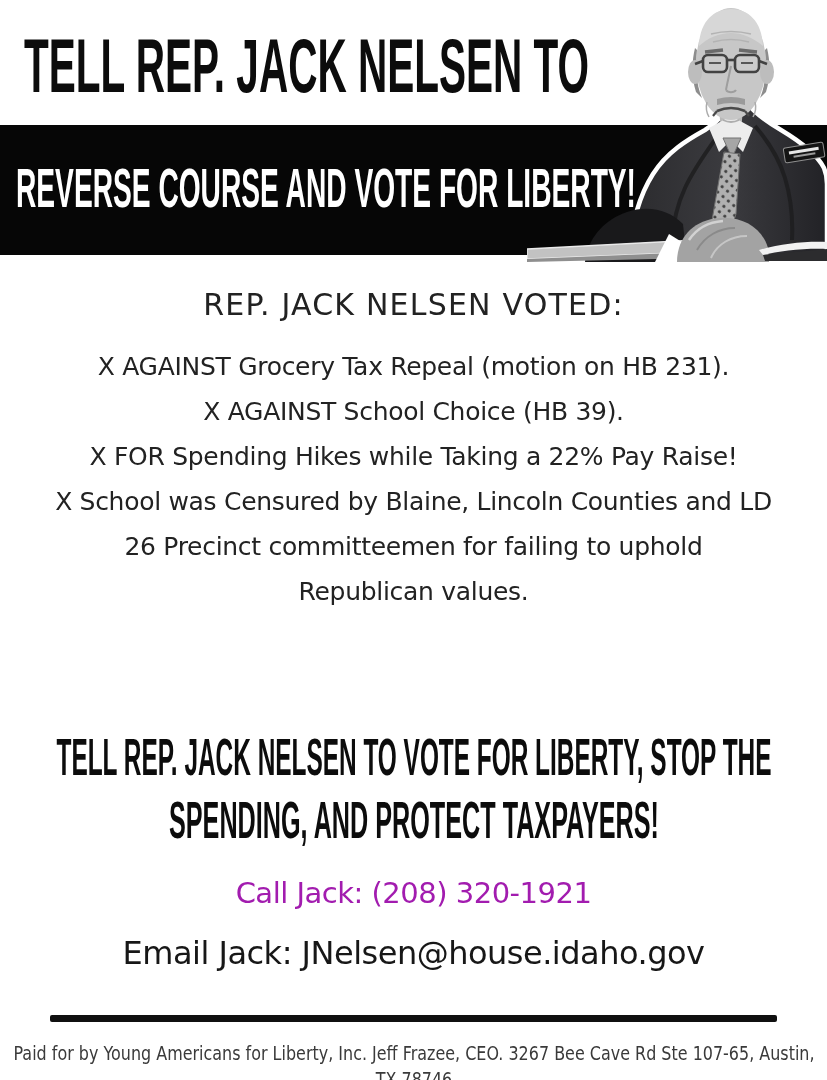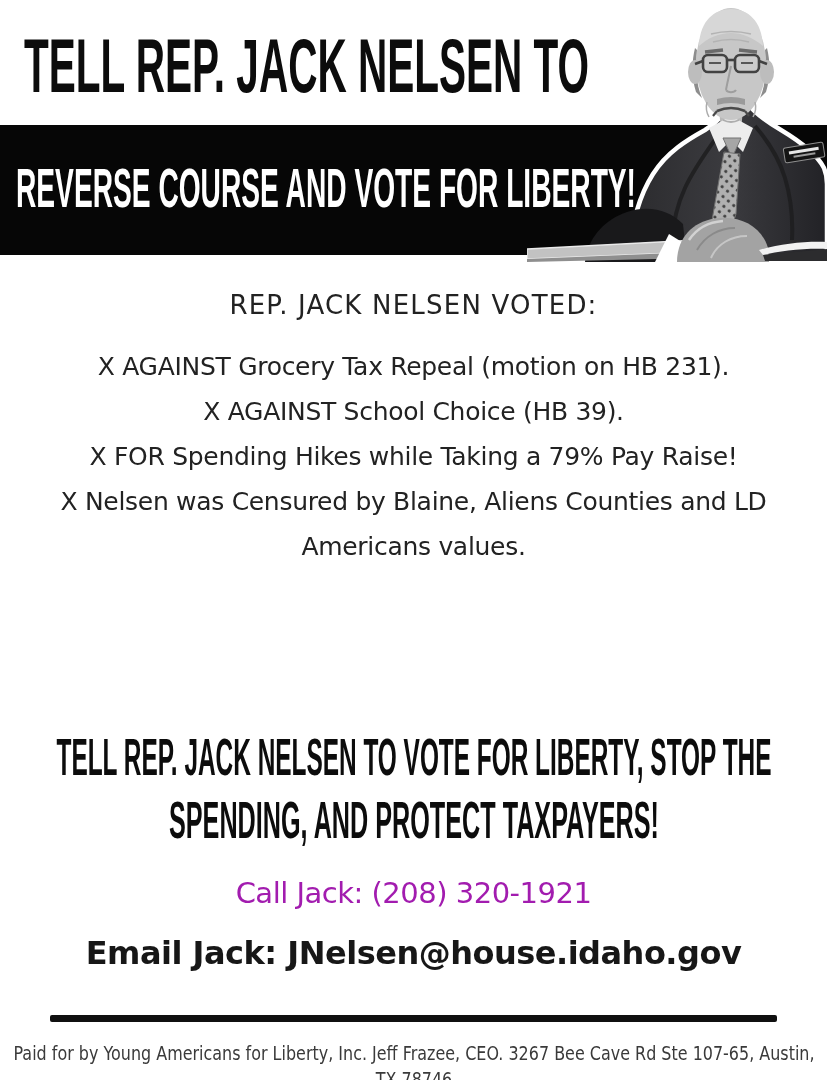--- a/index.html
+++ b/index.html
@@ -30,21 +30,21 @@
   #banner-svg { left: 16px; top: 125px; }
   #cta-svg  { left: 24px;  top: 705px; z-index: 3; }
 
   
   #photo { right: 0; top: 0; width: 300px; height: 262px; z-index: 2; }
 
   
   #voted-heading {
     left: 0; right: 0; top: 291px;
     text-align: center;
-    font-size: 26px; line-height: 28px;
+    font-size: 30px; line-height: 28px;
     letter-spacing: 1.2px;
     color: #222222;
     z-index: 3;
   }
   #vote-lines { left: 0; right: 0; top: 344px; z-index: 3; }
   .list-line {
     text-align: center;
     white-space: nowrap;
     font-size: 25px;
     line-height: 45px;
@@ -54,21 +54,21 @@
   #call-line {
     left: 0; right: 0; top: 876px;
     text-align: center;
     font-size: 29px; letter-spacing: -0.5px;
     color: #a21caf; z-index: 3; white-space: nowrap;
   }
   #email-line {
     left: 0; right: 0; top: 934px;
     text-align: center;
     font-size: 32px; letter-spacing: -0.5px;
-    color: #171717; z-index: 3; white-space: nowrap; font-weight: bold;
+    color: #171717; z-index: 3; white-space: nowrap;
   }
 
   
   #divider {
     left: 50px; top: 1015px; width: 727px; height: 7px;
     background: #101010; border-radius: 2px; z-index: 3;
   }
   #footer {
     left: 50%; top: 1040px; width: 1010px;
     transform: translateX(-50%) scaleX(0.84);
@@ -173,23 +173,24 @@
     <path d="M232,250 C252,244 278,241 300,242 L300,249 C278,248 252,251 236,255 Z" fill="#f2f2f2"></path>
     <path d="M236,255 L300,249 L300,261 L238,261 Z" fill="#2c2c2e"></path>
   </g>
 </svg>
 
 <div class="abs" id="voted-heading">REP. JACK NELSEN VOTED:</div>
 
 <div class="abs" id="vote-lines">
   <div class="list-line">X AGAINST Grocery Tax Repeal (motion on HB 231).</div>
   <div class="list-line">X AGAINST School Choice (HB 39).</div>
-  <div class="list-line">X FOR Spending Hikes while Taking a 79% Pay Raise!</div>
-  <div class="list-line">X Nelsen was Censured by Blaine, Aliens Counties and LD</div>
-  <div class="list-line">Americans values.</div>
+  <div class="list-line">X FOR Spending Hikes while Taking a 22% Pay Raise!</div>
+  <div class="list-line">X School was Censured by Blaine, Lincoln Counties and LD</div>
+  <div class="list-line">26 Precinct committeemen for failing to uphold</div>
+  <div class="list-line">Republican values.</div>
 </div>
 
 <svg class="abs headline" id="cta-svg" width="780" height="150">
   <text x="390" y="70" font-size="52" fill="#0c0c0c" text-anchor="middle" textLength="715" lengthAdjust="spacingAndGlyphs">TELL REP. JACK NELSEN TO VOTE FOR LIBERTY, STOP THE</text>
   <text x="390" y="133" font-size="52" fill="#0c0c0c" text-anchor="middle" textLength="490" lengthAdjust="spacingAndGlyphs">SPENDING, AND PROTECT TAXPAYERS!</text>
 </svg>
 
 <div class="abs" id="call-line">Call Jack: (208) 320-1921</div>
 <div class="abs" id="email-line">Email Jack: JNelsen@house.idaho.gov</div>
 

